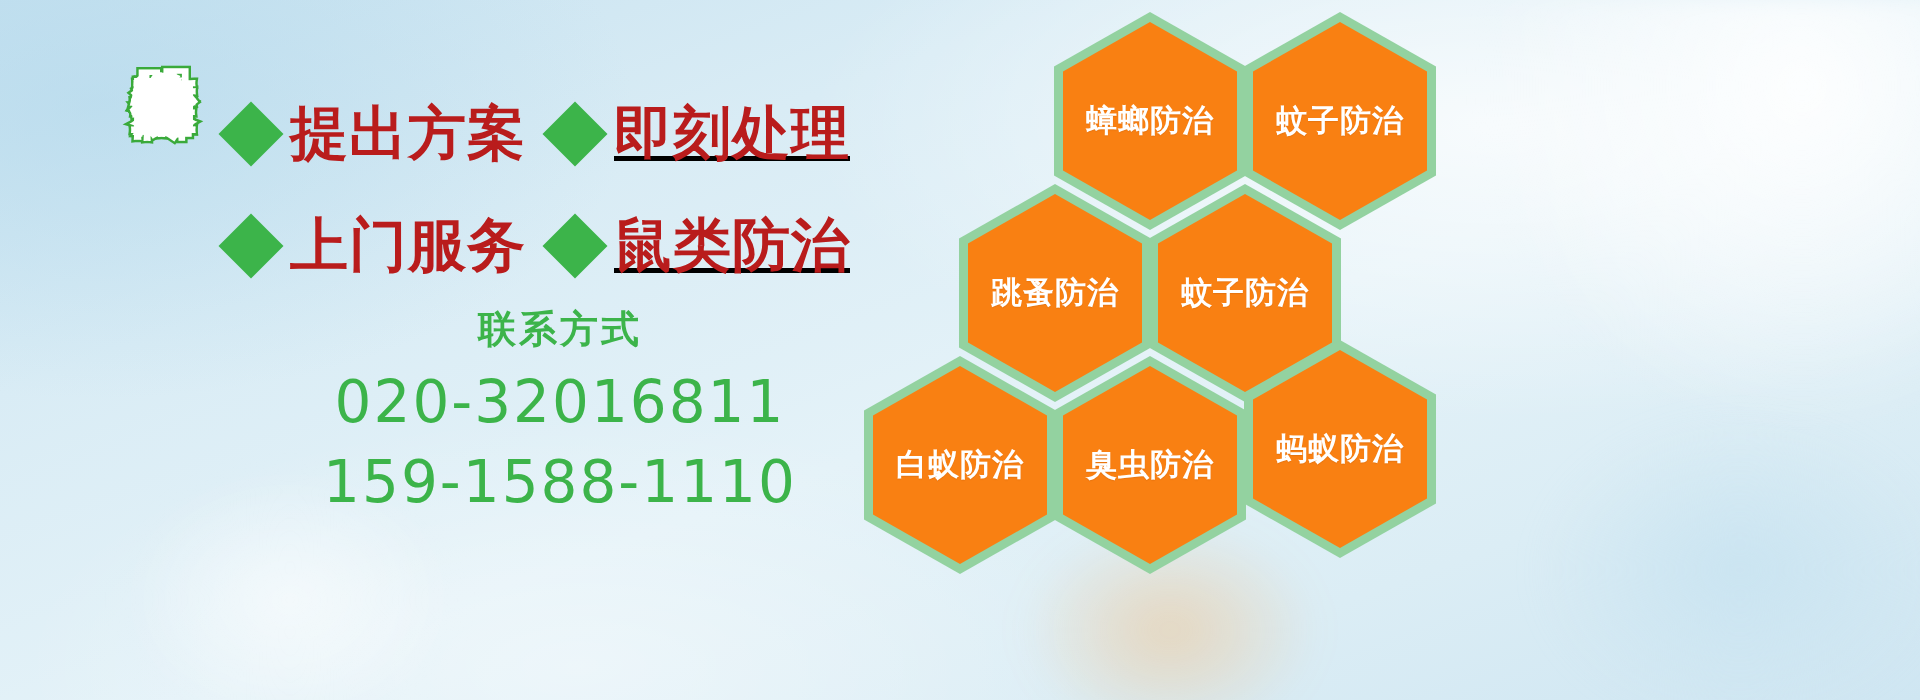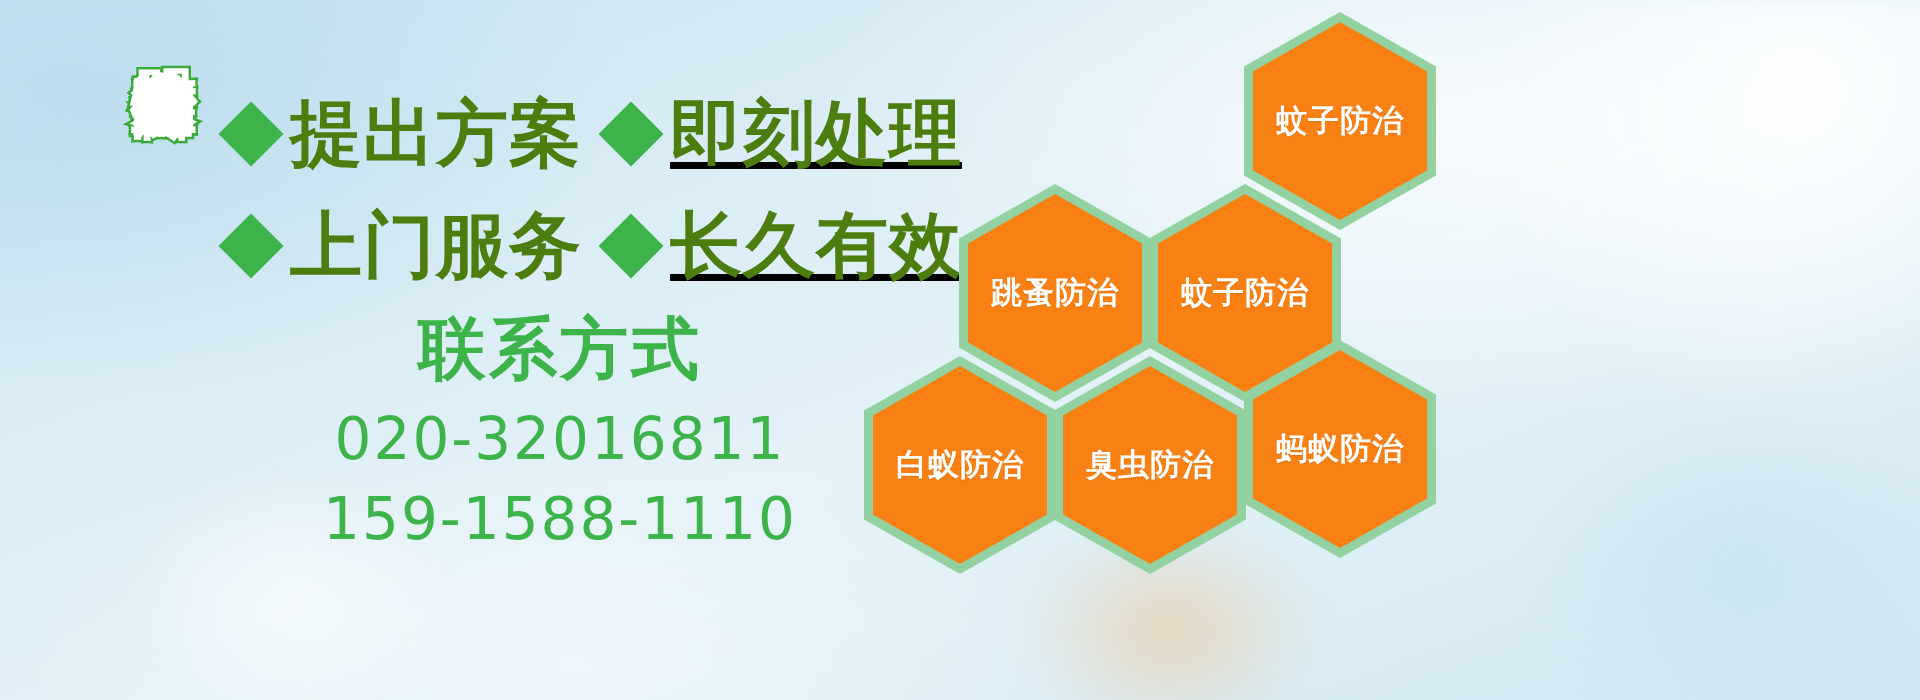--- a/index.html
+++ b/index.html
@@ -70,36 +70,36 @@
   }
   .feature-item + .feature-item { margin-left:26px;text-decoration:underline; }
   .diamond {
     width:46px; height:46px;
     background:#3cb44a;
     transform:rotate(45deg);
     flex:0 0 auto;
     margin-right:16px;
   }
   .feature-label {
-    font-size:72px;
-    font-weight:bold;
-    color:#4d7c0f;
+    font-size:58px;
+    font-weight:bold;
+    color:#b91c1c;
     letter-spacing:1px;
     white-space:nowrap;
   }
 
   
   .contact {
     position:absolute; left:250px; top:306px;
     width:620px;
     text-align:center;
     color:#3cb44a;
   }
   .contact-title {
-    font-size:68px;
+    font-size:38px;
     font-weight:bold;
     letter-spacing:3px;
     line-height:1.25;
     margin-bottom:8px;
   }
   .contact-phone {
     font-size:58px;
     font-weight:400;
     letter-spacing:2px;
     line-height:1.38;
@@ -162,35 +162,40 @@
     </div>
   </div>
 
   <div class="feature-row">
     <div class="feature-item">
       <span class="diamond"></span>
       <span class="feature-label">上门服务</span>
     </div>
     <div class="feature-item">
       <span class="diamond"></span>
-      <span class="feature-label">长久有效</span>
+      <span class="feature-label">鼠类防治</span>
     </div>
   </div>
 
 </div>
 
 <div class="contact">
   <div class="contact-title">联系方式</div>
   <div class="contact-phone">020-32016811</div>
   <div class="contact-phone">159-1588-1110</div>
 </div>
 
 <div class="hex-grid">
 
 
+  <div class="hex" style="left:196px; top:8px;">
+    <span class="hex-border"></span>
+    <span class="hex-fill"></span>
+    <span class="hex-label">蟑螂防治</span>
+  </div>
 
   <div class="hex" style="left:386px; top:8px;">
     <span class="hex-border"></span>
     <span class="hex-fill"></span>
     <span class="hex-label">蚊子防治</span>
   </div>
 
   <div class="hex" style="left:101px; top:180px;">
     <span class="hex-border"></span>
     <span class="hex-fill"></span>

